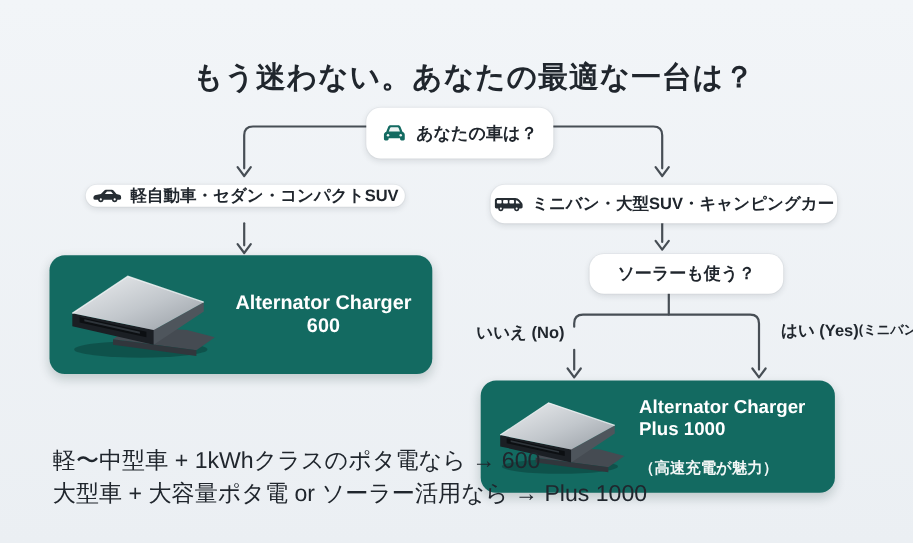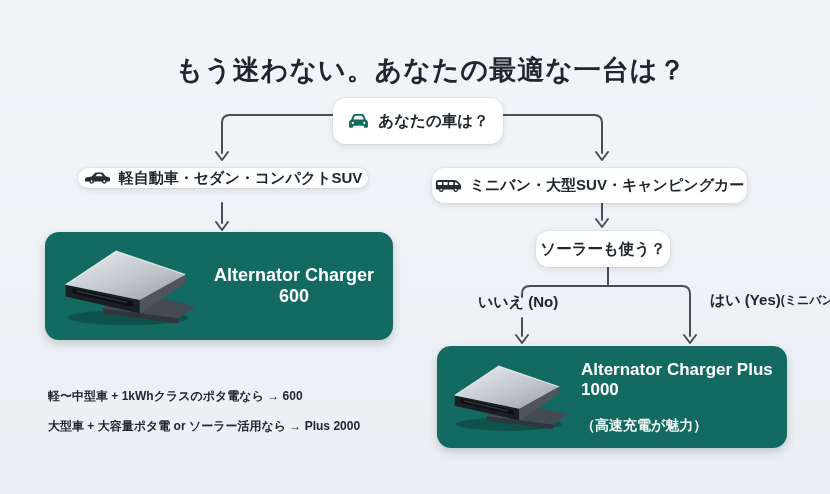--- a/index.html
+++ b/index.html
@@ -16,43 +16,43 @@
   .connectors{position:absolute;left:0;top:0;pointer-events:none;}
   .pill{
     position:absolute;display:flex;align-items:center;justify-content:center;gap:8px;
     background:#ffffff;border-radius:13px;
     box-shadow:0 2px 6px rgba(25,35,45,.12),0 0 0 1px rgba(25,35,45,.03);
     font-weight:700;font-size:15px;white-space:nowrap;
   }
   .pill .icon{display:inline-flex;align-items:center;}
   .node-root{left:333px;top:98px;width:170px;height:46px;font-size:15.5px;}
   .node-left{left:78px;top:168px;width:290px;height:20px;}
-  .node-right{left:432px;top:168px;width:315px;height:35px;}
-  .node-solar{left:536px;top:231px;width:134px;height:36px;font-size:15.5px;}
+  .node-right{left:446px;top:168px;width:315px;height:35px;}
+  .node-solar{left:536px;top:231px;width:176px;height:36px;font-size:15.5px;}
   .product-box{
     position:absolute;display:flex;align-items:center;
     background:#136a61;border-radius:14px;color:#ffffff;
     box-shadow:0 4px 10px rgba(10,45,42,.20);
   }
   .box-600{left:45px;top:232px;width:348px;height:108px;}
-  .box-1000{left:437px;top:346px;width:350px;height:102px;}
+  .box-1000{left:437px;top:346px;width:322px;height:102px;}
   .product-img{flex:0 0 auto;display:flex;align-items:center;justify-content:center;}
   .box-600 .product-img{width:158px;padding-left:4px;}
   .box-1000 .product-img{width:140px;padding-left:2px;}
   .product-label{flex:1;text-align:center;font-weight:700;font-size:18px;padding-right:12px;}
   .product-label-col{flex:1;display:flex;flex-direction:column;align-items:flex-start;padding-left:2px;}
   .product-name{font-weight:700;font-size:17px;}
   .product-note{font-weight:600;font-size:14px;margin-top:17px;opacity:.95;}
   .answer{position:absolute;font-weight:700;font-size:15px;white-space:nowrap;}
-  .answer-no{left:478px;top:293px;}
+  .answer-no{left:433px;top:293px;}
   .answer-yes{left:710px;top:291px;display:flex;flex-direction:row;align-items:flex-start;}
   .answer-note{font-size:12px;font-weight:700;margin-top:1px;}
   .summary{
-    position:absolute;left:48px;top:381px;
-    font-weight:700;font-size:12px;line-height:30px;white-space:nowrap;
+    position:absolute;left:48px;top:404px;
+    font-weight:400;font-size:21px;line-height:30px;white-space:nowrap;
   }
 </style>
 </head>
 <body>
 
 <div class="stage">
 
   <h1 class="title">もう迷わない。あなたの最適な一台は？</h1>
 
   <svg class="connectors" width="830" height="494" viewBox="0 0 830 494">
@@ -179,16 +179,16 @@
       </svg>
     </div>
     <div class="product-label-col">
       <span class="product-name">Alternator Charger Plus 1000</span>
       <span class="product-note">（高速充電が魅力）</span>
     </div>
   </div>
 
   <div class="summary">
     <div>軽〜中型車 + 1kWhクラスのポタ電なら → 600</div>
-    <div>大型車 + 大容量ポタ電 or ソーラー活用なら → Plus 2000</div>
+    <div>大型車 + 大容量ポタ電 or ソーラー活用なら → Plus 1000</div>
   </div>
 
 </div>
 
 </body></html>

